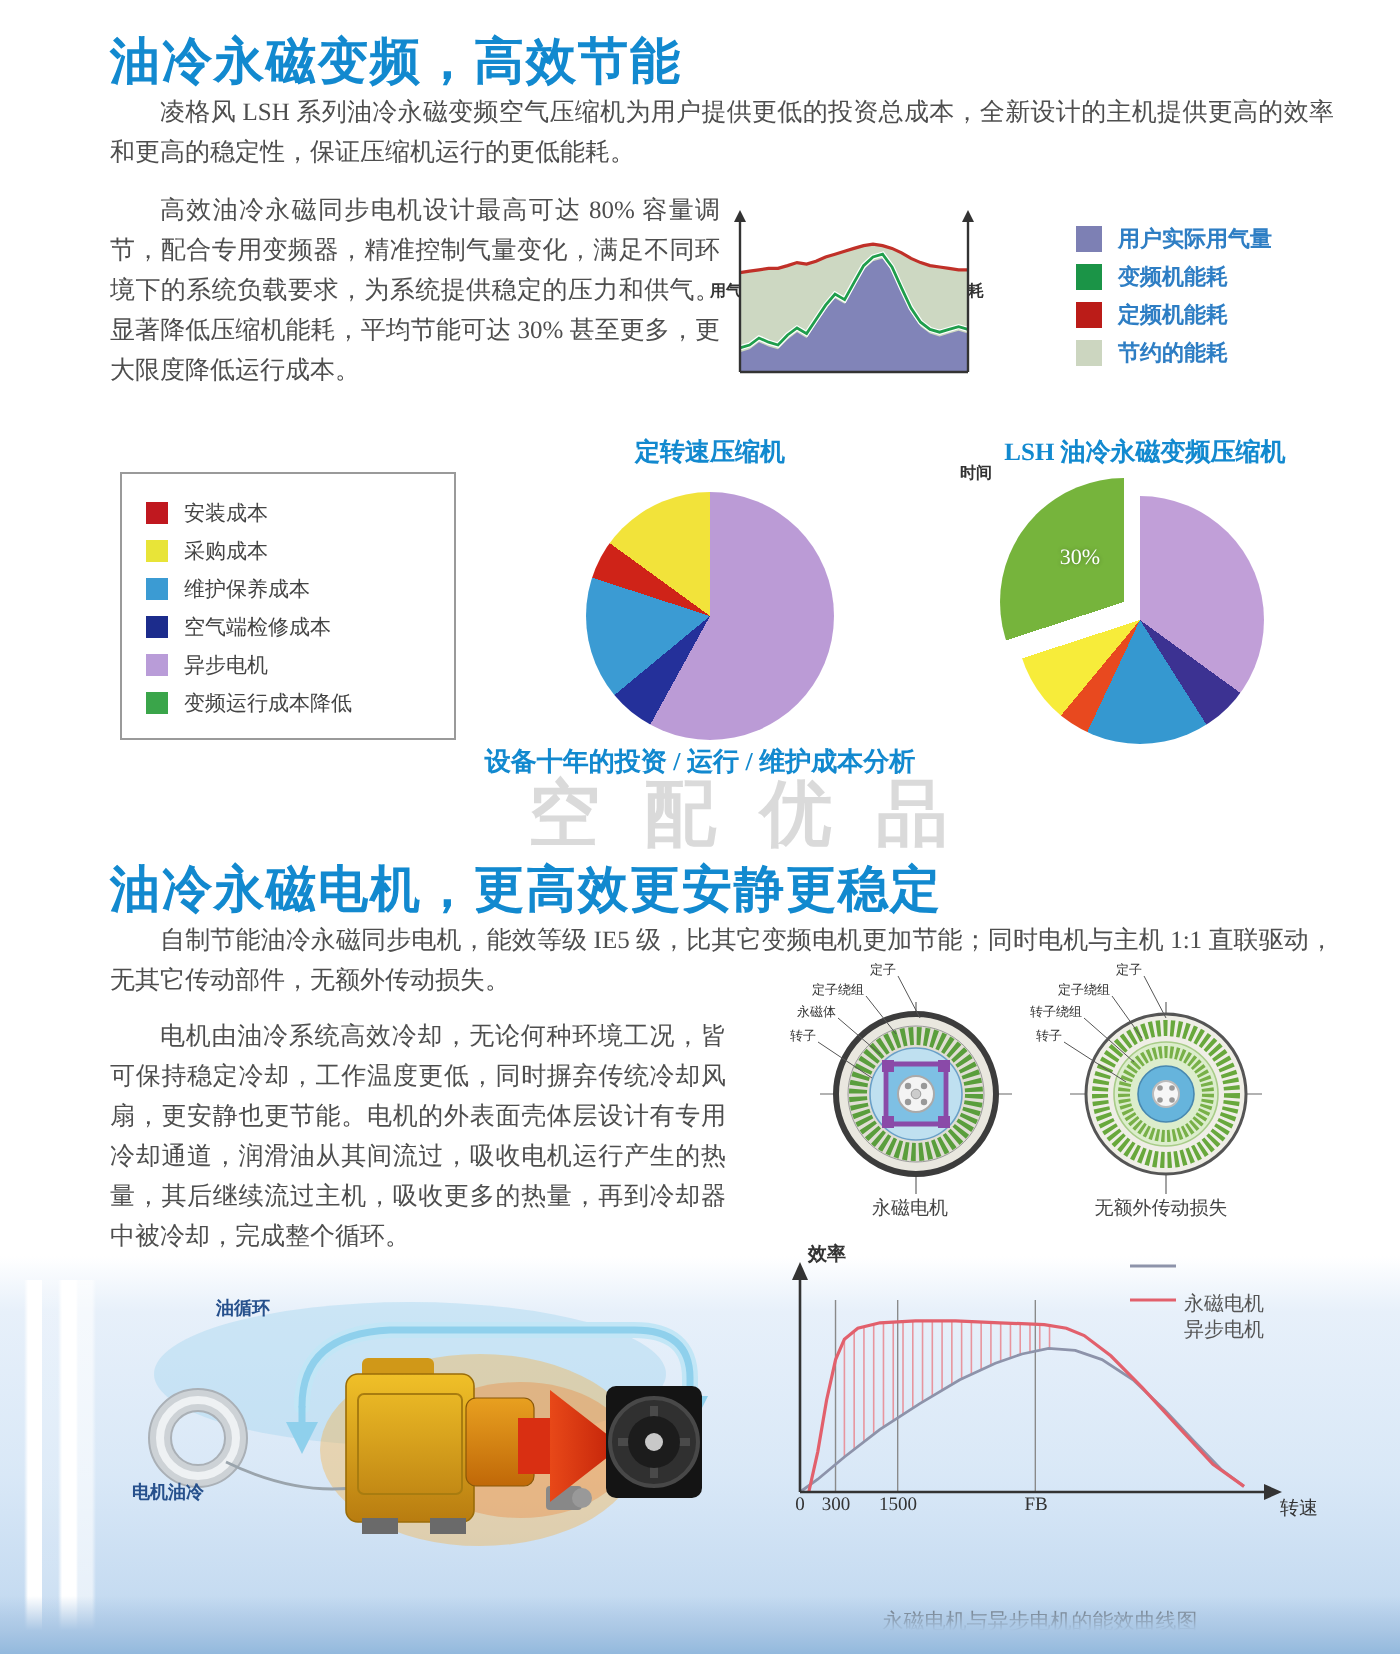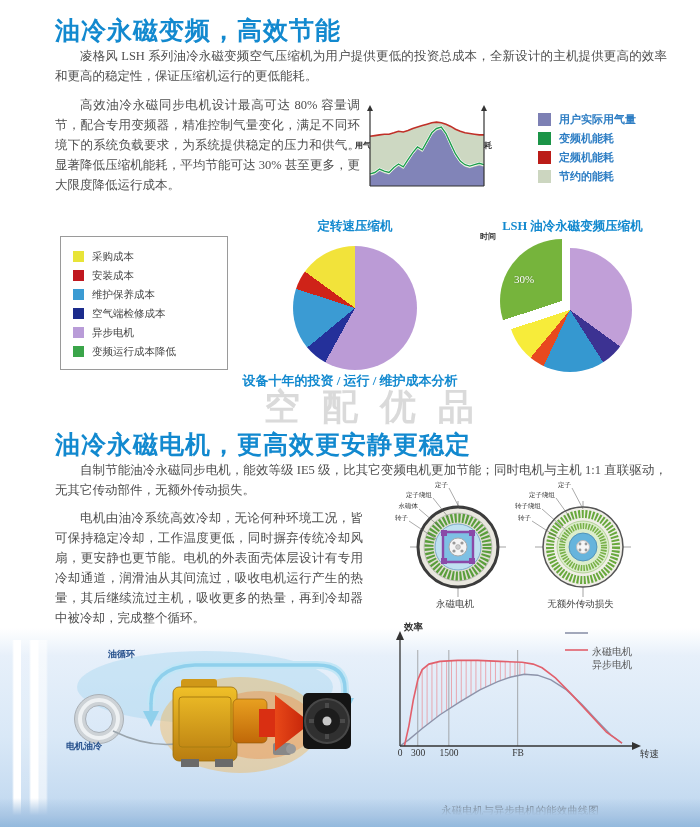--- a/index.html
+++ b/index.html
@@ -17,21 +17,21 @@
   .area-legend .lb{font-size:11px;font-weight:bold;color:#2e7ec4;white-space:nowrap;}
   
   .pie-legend{position:absolute;left:60px;top:236px;width:168px;border:1px solid #9a9a9a;
               background:#fff;list-style:none;margin:0;padding:10px 10px 8px 12px;box-sizing:border-box;}
   .pie-legend li{display:flex;align-items:center;height:19px;}
   .pie-legend .sw{width:11px;height:11px;margin-right:8px;flex:none;}
   .pie-legend .lb{font-size:10.5px;color:#444;white-space:nowrap;}
   .pie-title{position:absolute;font-size:12.5px;font-weight:bold;color:#1289cf;text-align:center;}
   .pie{position:absolute;width:124px;height:124px;border-radius:50%;}
   .pie-wedge{position:absolute;left:-8px;top:-9px;width:124px;height:124px;border-radius:50%;}
-  .pie-datalabel{position:absolute;left:14px;top:34px;width:36px;text-align:left;
+  .pie-datalabel{position:absolute;left:14px;top:34px;width:36px;text-align:right;
                  font-size:11px;color:#fff;text-shadow:0 0 2px rgba(0,0,0,.3);}
   .cost-caption{position:absolute;left:150px;top:372px;width:400px;text-align:center;
                 font-size:13px;font-weight:bold;color:#1289cf;}
   .watermark{position:absolute;left:170px;top:383px;width:420px;text-align:center;font-size:36px;
              font-weight:bold;color:#bdbdbd;opacity:.55;letter-spacing:22px;z-index:40;pointer-events:none;}
   
   .motor-caption{position:absolute;font-size:9.5px;color:#444;text-align:center;}
   
   .eff-lbl{position:absolute;font-size:9.5px;color:#333;}
   .eff-legend-lbl{position:absolute;font-size:10px;color:#555;}
@@ -90,26 +90,26 @@
         <span class="lb">定频机能耗</span>
       </li>
       <li>
         <span class="sw" style="background: rgb(204, 214, 192);"></span>
         <span class="lb">节约的能耗</span>
       </li>
     </ul>
 
   <ul class="pie-legend z2" id="pie-legend">
       <li>
+        <span class="sw" style="background: rgb(192, 24, 31);"></span>
+        <span class="lb">安装成本</span>
+      </li>
+      <li>
         <span class="sw" style="background: rgb(232, 228, 56);"></span>
         <span class="lb">采购成本</span>
-      </li>
-      <li>
-        <span class="sw" style="background: rgb(192, 24, 31);"></span>
-        <span class="lb">安装成本</span>
       </li>
       <li>
         <span class="sw" style="background: rgb(59, 155, 211);"></span>
         <span class="lb">维护保养成本</span>
       </li>
       <li>
         <span class="sw" style="background: rgb(28, 44, 140);"></span>
         <span class="lb">空气端检修成本</span>
       </li>
       <li>

